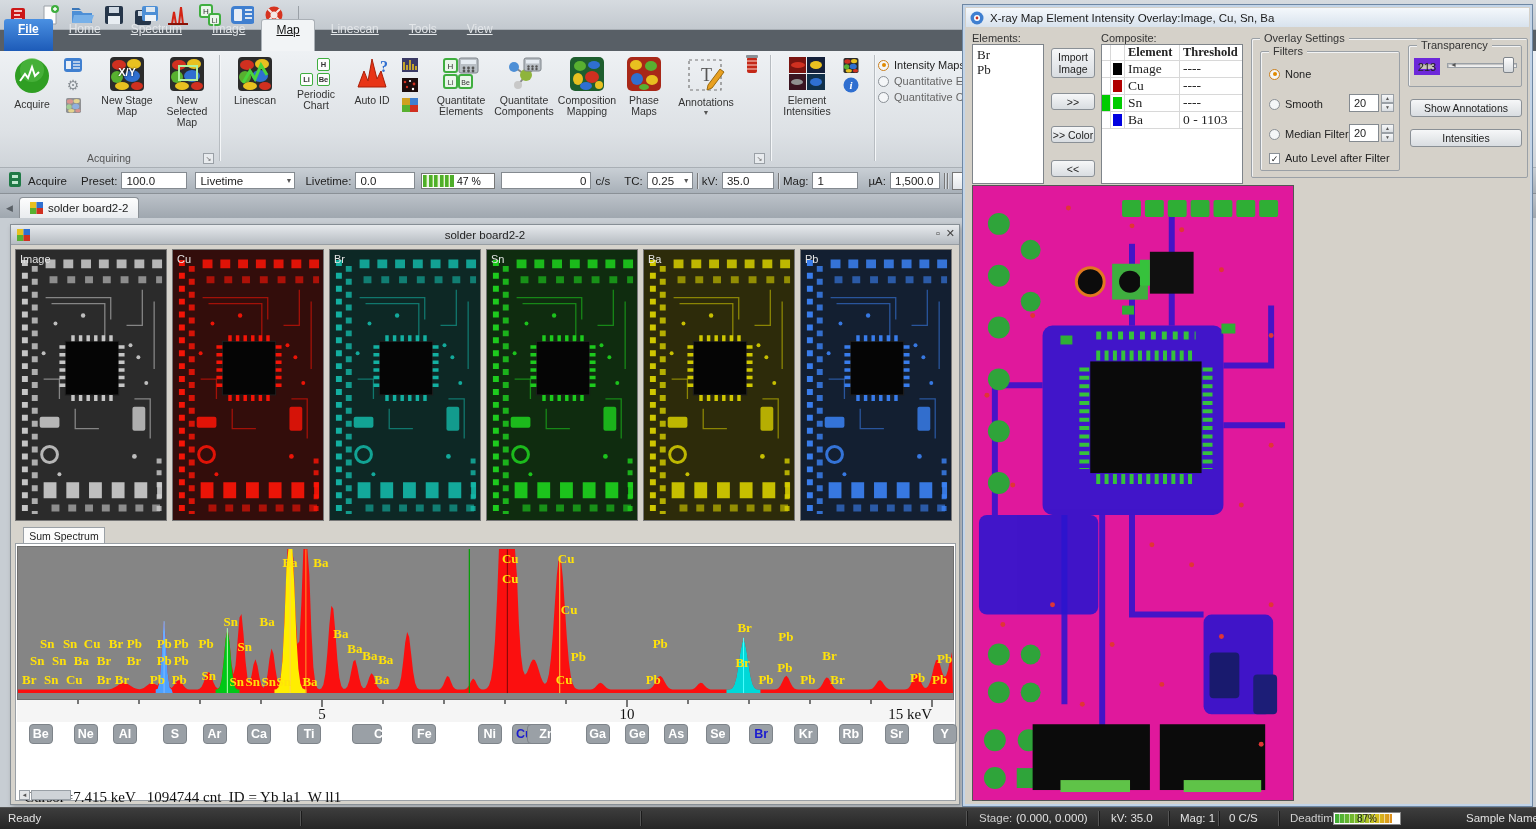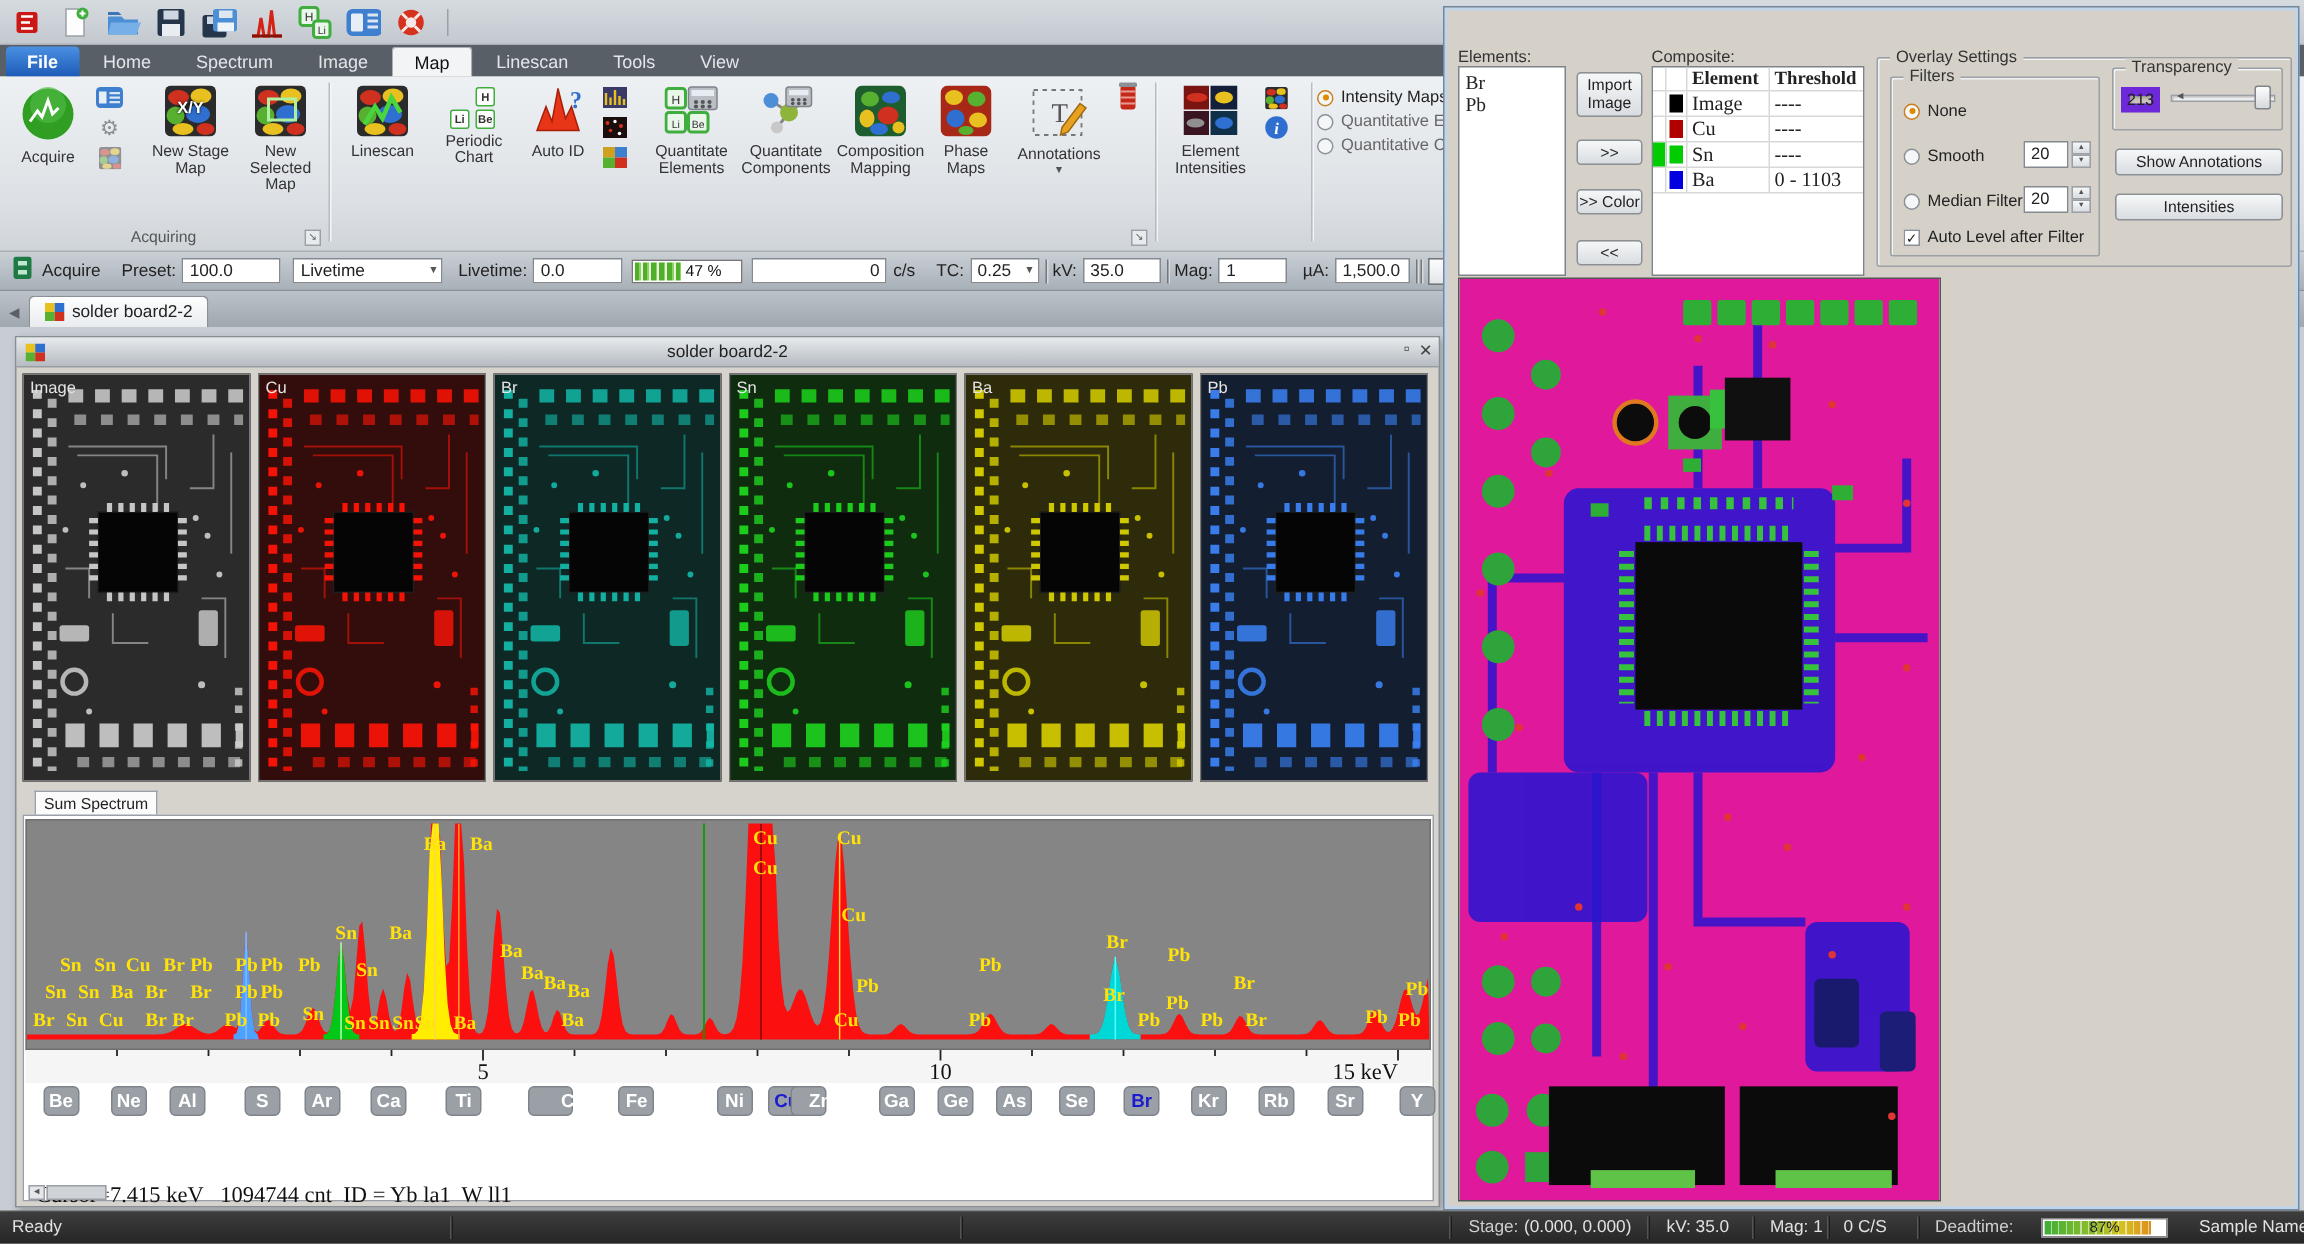--- a/index.html
+++ b/index.html
@@ -4,21 +4,21 @@
 <style>
   html,body{margin:0;padding:0;background:#222;}
   *{box-sizing:border-box;}
   .screen{position:relative;width:1536px;height:829px;background:#cdd2d8;font-family:"Liberation Sans",sans-serif;overflow:hidden;font-size:11px;color:#222;}
   
   .quickbar{position:absolute;left:0;top:0;width:1536px;height:30px;background:linear-gradient(#d6dbe0,#c3c9cf);border-bottom:1px solid #a9afb5;display:flex;align-items:center;gap:8px;padding-left:6px;}
   .qicon{width:24px;height:24px;display:flex;align-items:center;justify-content:center;}
   .qsep{width:1px;height:18px;background:#9aa0a6;margin-left:4px;}
   
   .tabrow{position:absolute;left:0;top:30px;width:1536px;height:21px;background:#585f66;display:flex;align-items:flex-end;padding-left:4px;gap:2px;}
-  .tab{height:20px;padding:3px 14px 2px 14px;color:#e3e6e9;font-size:12px;border-radius:3px 3px 0 0;cursor:default;}
+  .tab{height:32px;padding:3px 14px 2px 14px;color:#e3e6e9;font-size:12px;border-radius:3px 3px 0 0;cursor:default;text-decoration:underline;}
   .tab.filetab{background:linear-gradient(#4a90e2,#1d5bb8);color:#fff;font-weight:bold;}
   .tab.active{background:#f2f4f6;color:#111;border:1px solid #aab0b6;border-bottom:none;}
   
   .ribbon{position:absolute;left:0;top:51px;width:1536px;height:117px;background:linear-gradient(#eef1f4,#dde1e5 70%,#cfd4d9);border-bottom:1px solid #a9afb5;}
   .rgroup{position:absolute;top:0;height:115px;}
   .gsep{position:absolute;top:4px;width:1px;height:106px;background:#b7bcc1;box-shadow:1px 0 0 #f4f6f8;}
   .glabel{position:absolute;bottom:2px;left:0;right:0;text-align:center;color:#555;font-size:10.5px;}
   .glaunch{position:absolute;bottom:2px;width:11px;height:11px;border:1px solid #9aa0a6;background:#e8ebee;font-size:7px;line-height:9px;text-align:center;color:#666;}
   .bigbtn{position:absolute;top:4px;display:flex;flex-direction:column;align-items:center;gap:2px;padding-top:2px;border-radius:3px;}
   .blabel{font-size:10.5px;line-height:11px;color:#333;text-align:center;white-space:pre-line;}
@@ -91,21 +91,21 @@
   .slider{position:absolute;height:18px;}
   .strack{position:absolute;left:0;right:0;top:7px;height:5px;background:#efefef;border:1px solid #9aa0a6;box-shadow:inset 1px 1px 1px rgba(0,0,0,.2);}
   .sthumb{position:absolute;top:1px;width:11px;height:16px;background:linear-gradient(#fdfdfd,#d6dadd);border:1px solid #7e848a;border-radius:2px;}
   .sarr{position:absolute;left:3px;top:5px;font-size:7px;color:#555;}
   .oimage{position:absolute;left:9px;top:180px;width:322px;height:616px;border:1px solid #555;}
   .oimage svg{display:block;width:100%;height:100%;}
   
   .statusbar{position:absolute;left:0;top:807px;width:1536px;height:22px;background:linear-gradient(#3d3d3d,#262626);border-top:1px solid #555;color:#e2e2e2;font-size:11.5px;z-index:60;}
   .sitem{position:absolute;top:4px;white-space:nowrap;}
   .ssep{position:absolute;top:3px;width:1px;height:15px;background:#555;box-shadow:1px 0 0 #1b1b1b;}
-  .dtbar{position:absolute;left:1361px;top:4px;width:84px;height:13px;background:#fff;border:1px solid #888;text-decoration:underline;}
+  .dtbar{position:absolute;left:1333px;top:4px;width:68px;height:13px;background:#fff;border:1px solid #888;text-decoration:underline;}
   .dtfill{position:absolute;left:1px;top:1px;bottom:1px;width:87%;background:linear-gradient(90deg,#3fae36,#8cbd2a 45%,#d4c31e 72%,#de8e1b);}
   .dtsegs{position:absolute;inset:1px;background:repeating-linear-gradient(90deg,transparent 0 4px,rgba(255,255,255,.55) 4px 5px);}
   .dttext{position:absolute;left:0;right:0;top:0;text-align:center;font-size:10px;color:#222;line-height:12px;}
 </style>
 </head>
 <body>
 
 <div class="screen">
 
   <svg width="0" height="0" style="position:absolute" aria-hidden="true">
@@ -806,20 +806,28 @@
         </div>
         <div class="minisb">
           <span class="sbarrow">◄</span>
           <span class="sbthumb"></span>
         </div>
       </div>
     </div>
   </div>
 
   <div class="overlaywin">
+    <div class="otitle">
+      <svg width="14" height="14">
+          <circle cx="7" cy="7" r="6.5" fill="#3f7fd0"></circle>
+          <circle cx="7" cy="7" r="3" fill="#fff"></circle>
+          <circle cx="7" cy="7" r="1.4" fill="#c43020"></circle>
+        </svg>
+      <span>X-ray Map Element Intensity Overlay:Image, Cu, Sn, Ba</span>
+    </div>
 
     <span class="olabel" style="left:9px;top:27px">Elements:</span>
     <div class="listbox" id="elemlist" style="left:9px;top:39px;width:72px;height:140px">
         <div>Br</div>
         <div>Pb</div>
       </div>
 
     <div class="obtn" style="left:88px;top:43px;width:44px;height:30px">Import Image</div>
     <div class="obtn" style="left:88px;top:88px;width:44px;height:17px">&gt;&gt;</div>
     <div class="obtn" style="left:88px;top:121px;width:44px;height:17px">&gt;&gt; Color</div>

